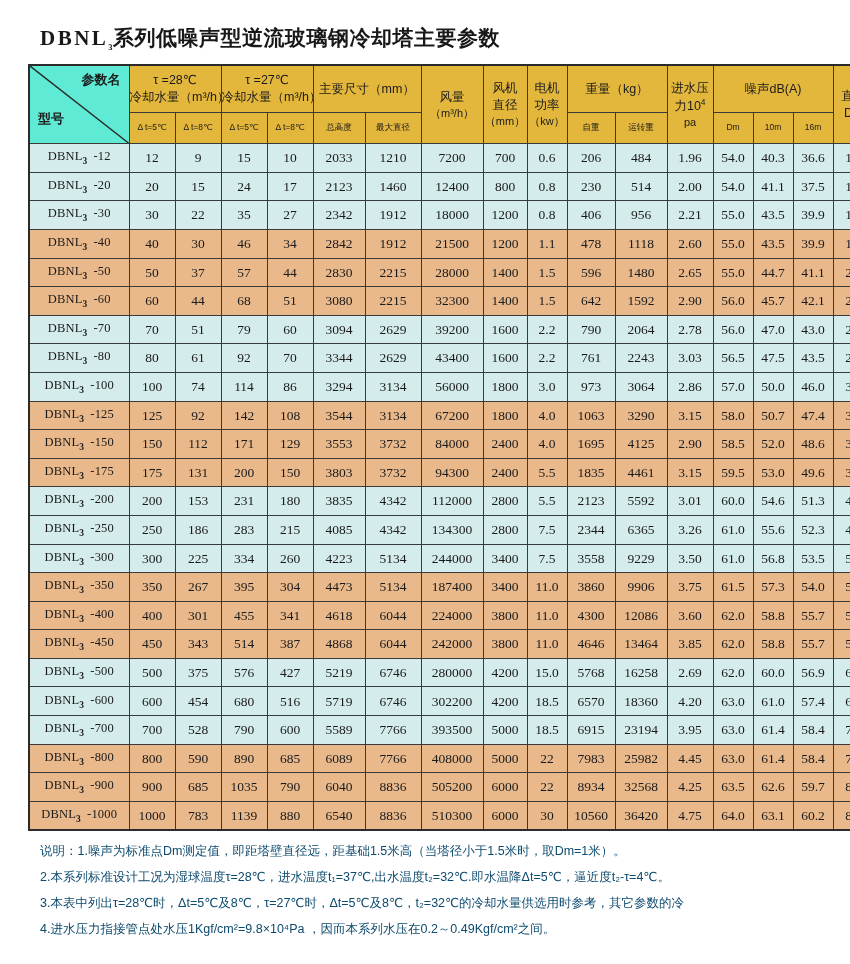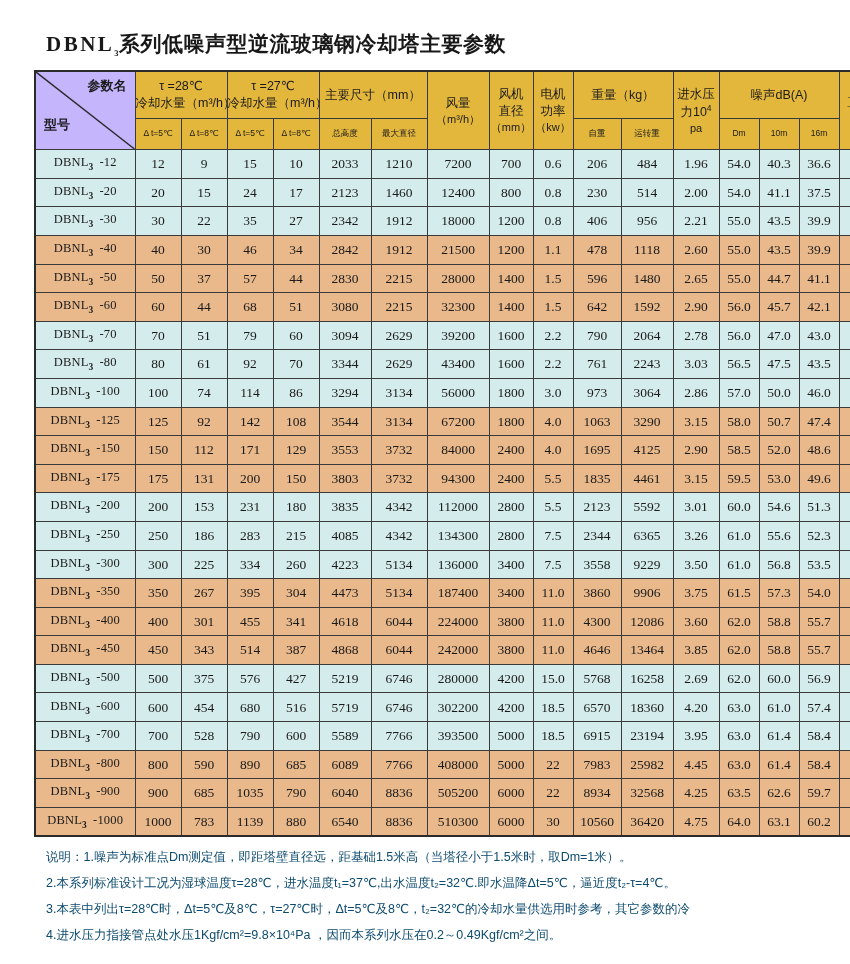--- a/index.html
+++ b/index.html
@@ -9,21 +9,21 @@
   body {
     width: 850px; height: 964px;
     font-family: "Liberation Serif", "DejaVu Serif", serif;
     color: #1a1a1a;
     overflow: hidden;
   }
   #page {
     position: relative;
     width: 850px; height: 964px;
     box-sizing: border-box;
-    padding: 12px;
+    padding: 6px;
   }
   
   .title {
     margin: 0;
     padding: 18px 0 12px 34px;
     font-family: "Liberation Serif", "DejaVu Serif", serif;
     font-size: 21px;
     font-weight: bold;
     letter-spacing: 0.5px;
     color: #181818;
@@ -63,21 +63,21 @@
   }
   thead th.grp { height: 46px; }
   thead th.sub { height: 30px; }
   .hdr-2line { line-height: 1.35; }
   .hdr-small { font-size: 11px; }
   .hdr-sub-small { font-size: 11.5px; }
   
   th.corner {
     position: relative;
     padding: 0;
-    background: #c4b5fd;
+    background: #5eead4;
     height: 76px;
   }
   th.corner .diag {
     position: absolute;
     inset: 0;
     width: 100%; height: 100%;
     display: block;
   }
   th.corner .pname {
     position: absolute;
@@ -507,21 +507,21 @@
             <td>4.2</td>
           </tr>
           <tr class="band-a">
             <td class="model">DBNL<span class="sub3">3</span><span class="gap"></span>-300</td>
             <td>300</td>
             <td>225</td>
             <td>334</td>
             <td>260</td>
             <td>4223</td>
             <td>5134</td>
-            <td>136000</td>
+            <td>244000</td>
             <td>3400</td>
             <td>7.5</td>
             <td>3558</td>
             <td>9229</td>
             <td>3.50</td>
             <td>61.0</td>
             <td>56.8</td>
             <td>53.5</td>
             <td>5.0</td>
           </tr>

